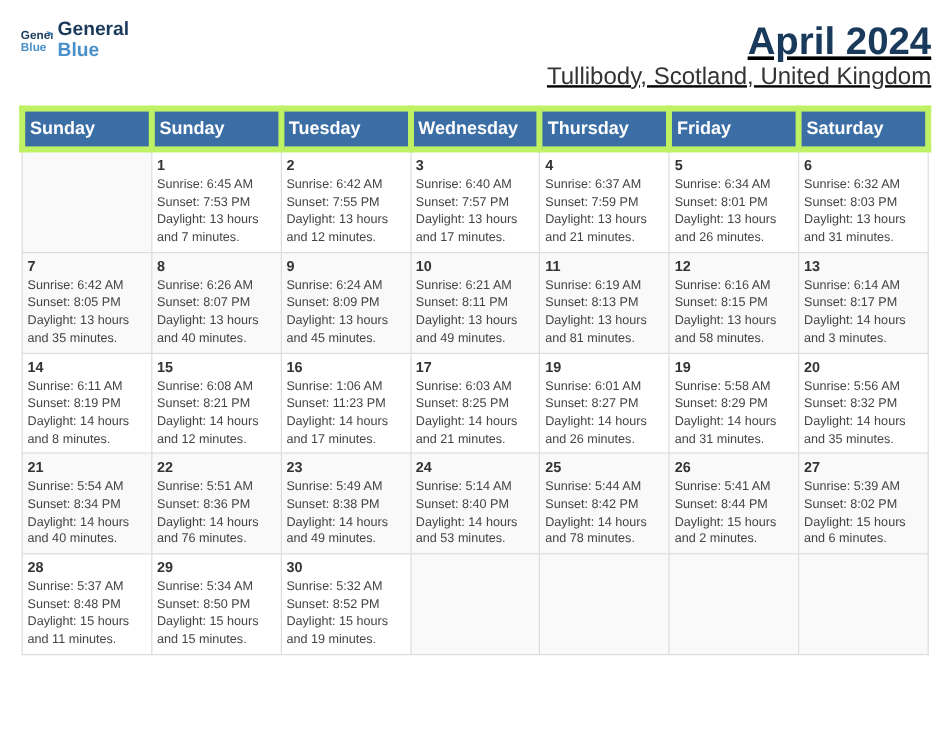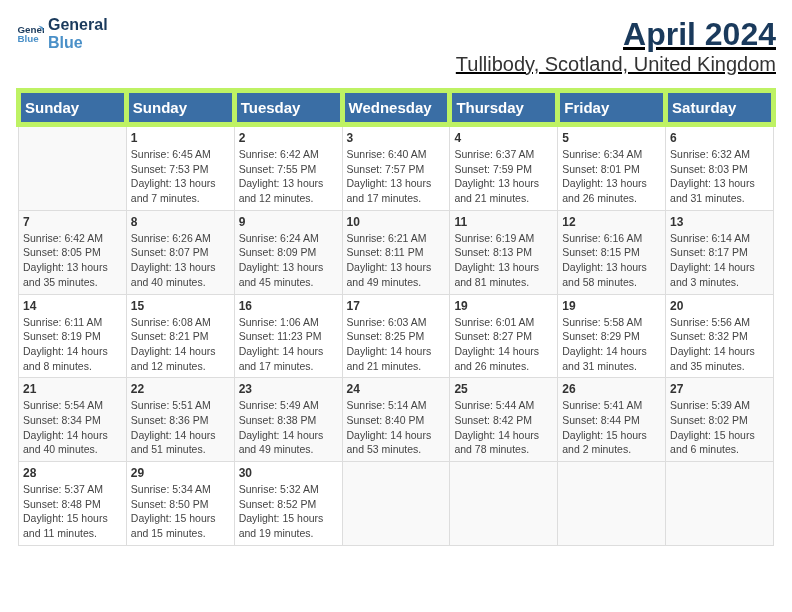--- a/index.html
+++ b/index.html
@@ -205,21 +205,21 @@
           <div class="day-info"><span>Sunrise: 5:56 AM</span><br><span>Sunset: 8:32 PM</span><br><span>Daylight: 14 hours</span><br><span>and 35 minutes.</span><br></div>
         </td>
       </tr>
       <tr>
         <td>
           <span class="day-num">21</span>
           <div class="day-info"><span>Sunrise: 5:54 AM</span><br><span>Sunset: 8:34 PM</span><br><span>Daylight: 14 hours</span><br><span>and 40 minutes.</span><br></div>
         </td>
         <td>
           <span class="day-num">22</span>
-          <div class="day-info"><span>Sunrise: 5:51 AM</span><br><span>Sunset: 8:36 PM</span><br><span>Daylight: 14 hours</span><br><span>and 51 minutes.</span><br></div>
+          <div class="day-info"><span>Sunrise: 5:51 AM</span><br><span>Sunset: 8:36 PM</span><br><span>Daylight: 14 hours</span><br><span>and 76 minutes.</span><br></div>
         </td>
         <td>
           <span class="day-num">23</span>
           <div class="day-info"><span>Sunrise: 5:49 AM</span><br><span>Sunset: 8:38 PM</span><br><span>Daylight: 14 hours</span><br><span>and 49 minutes.</span><br></div>
         </td>
         <td>
           <span class="day-num">24</span>
           <div class="day-info"><span>Sunrise: 5:14 AM</span><br><span>Sunset: 8:40 PM</span><br><span>Daylight: 14 hours</span><br><span>and 53 minutes.</span><br></div>
         </td>
         <td>

